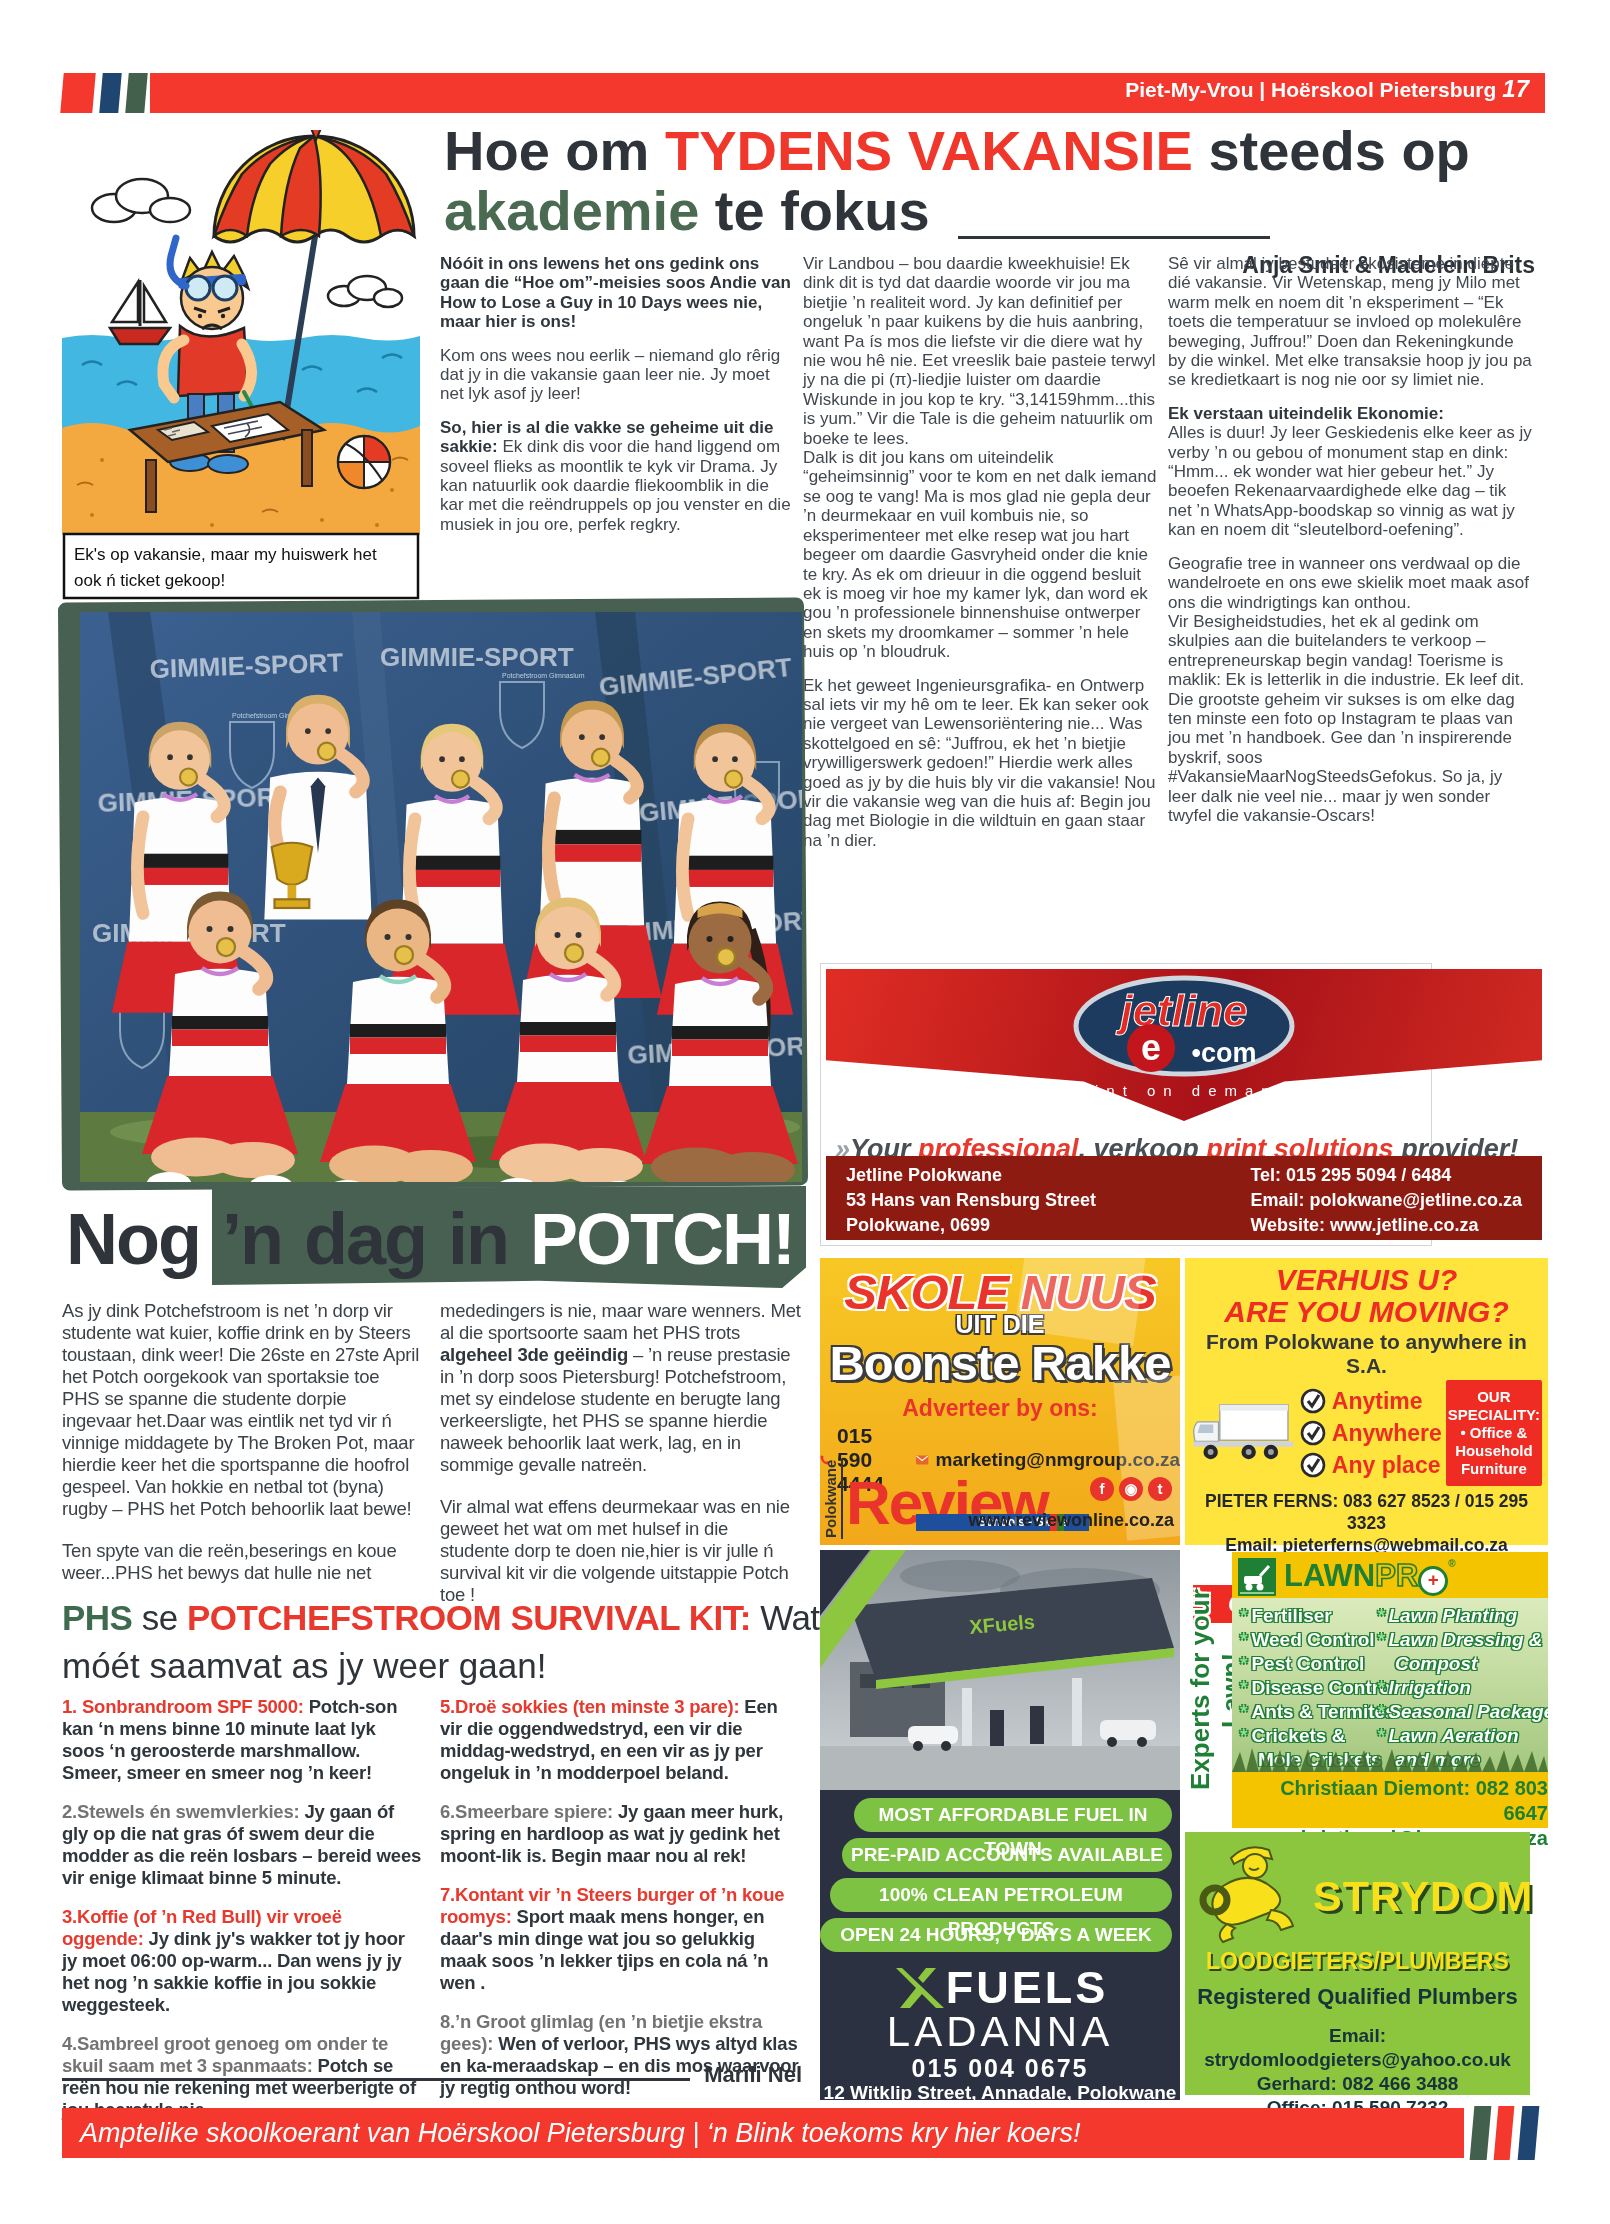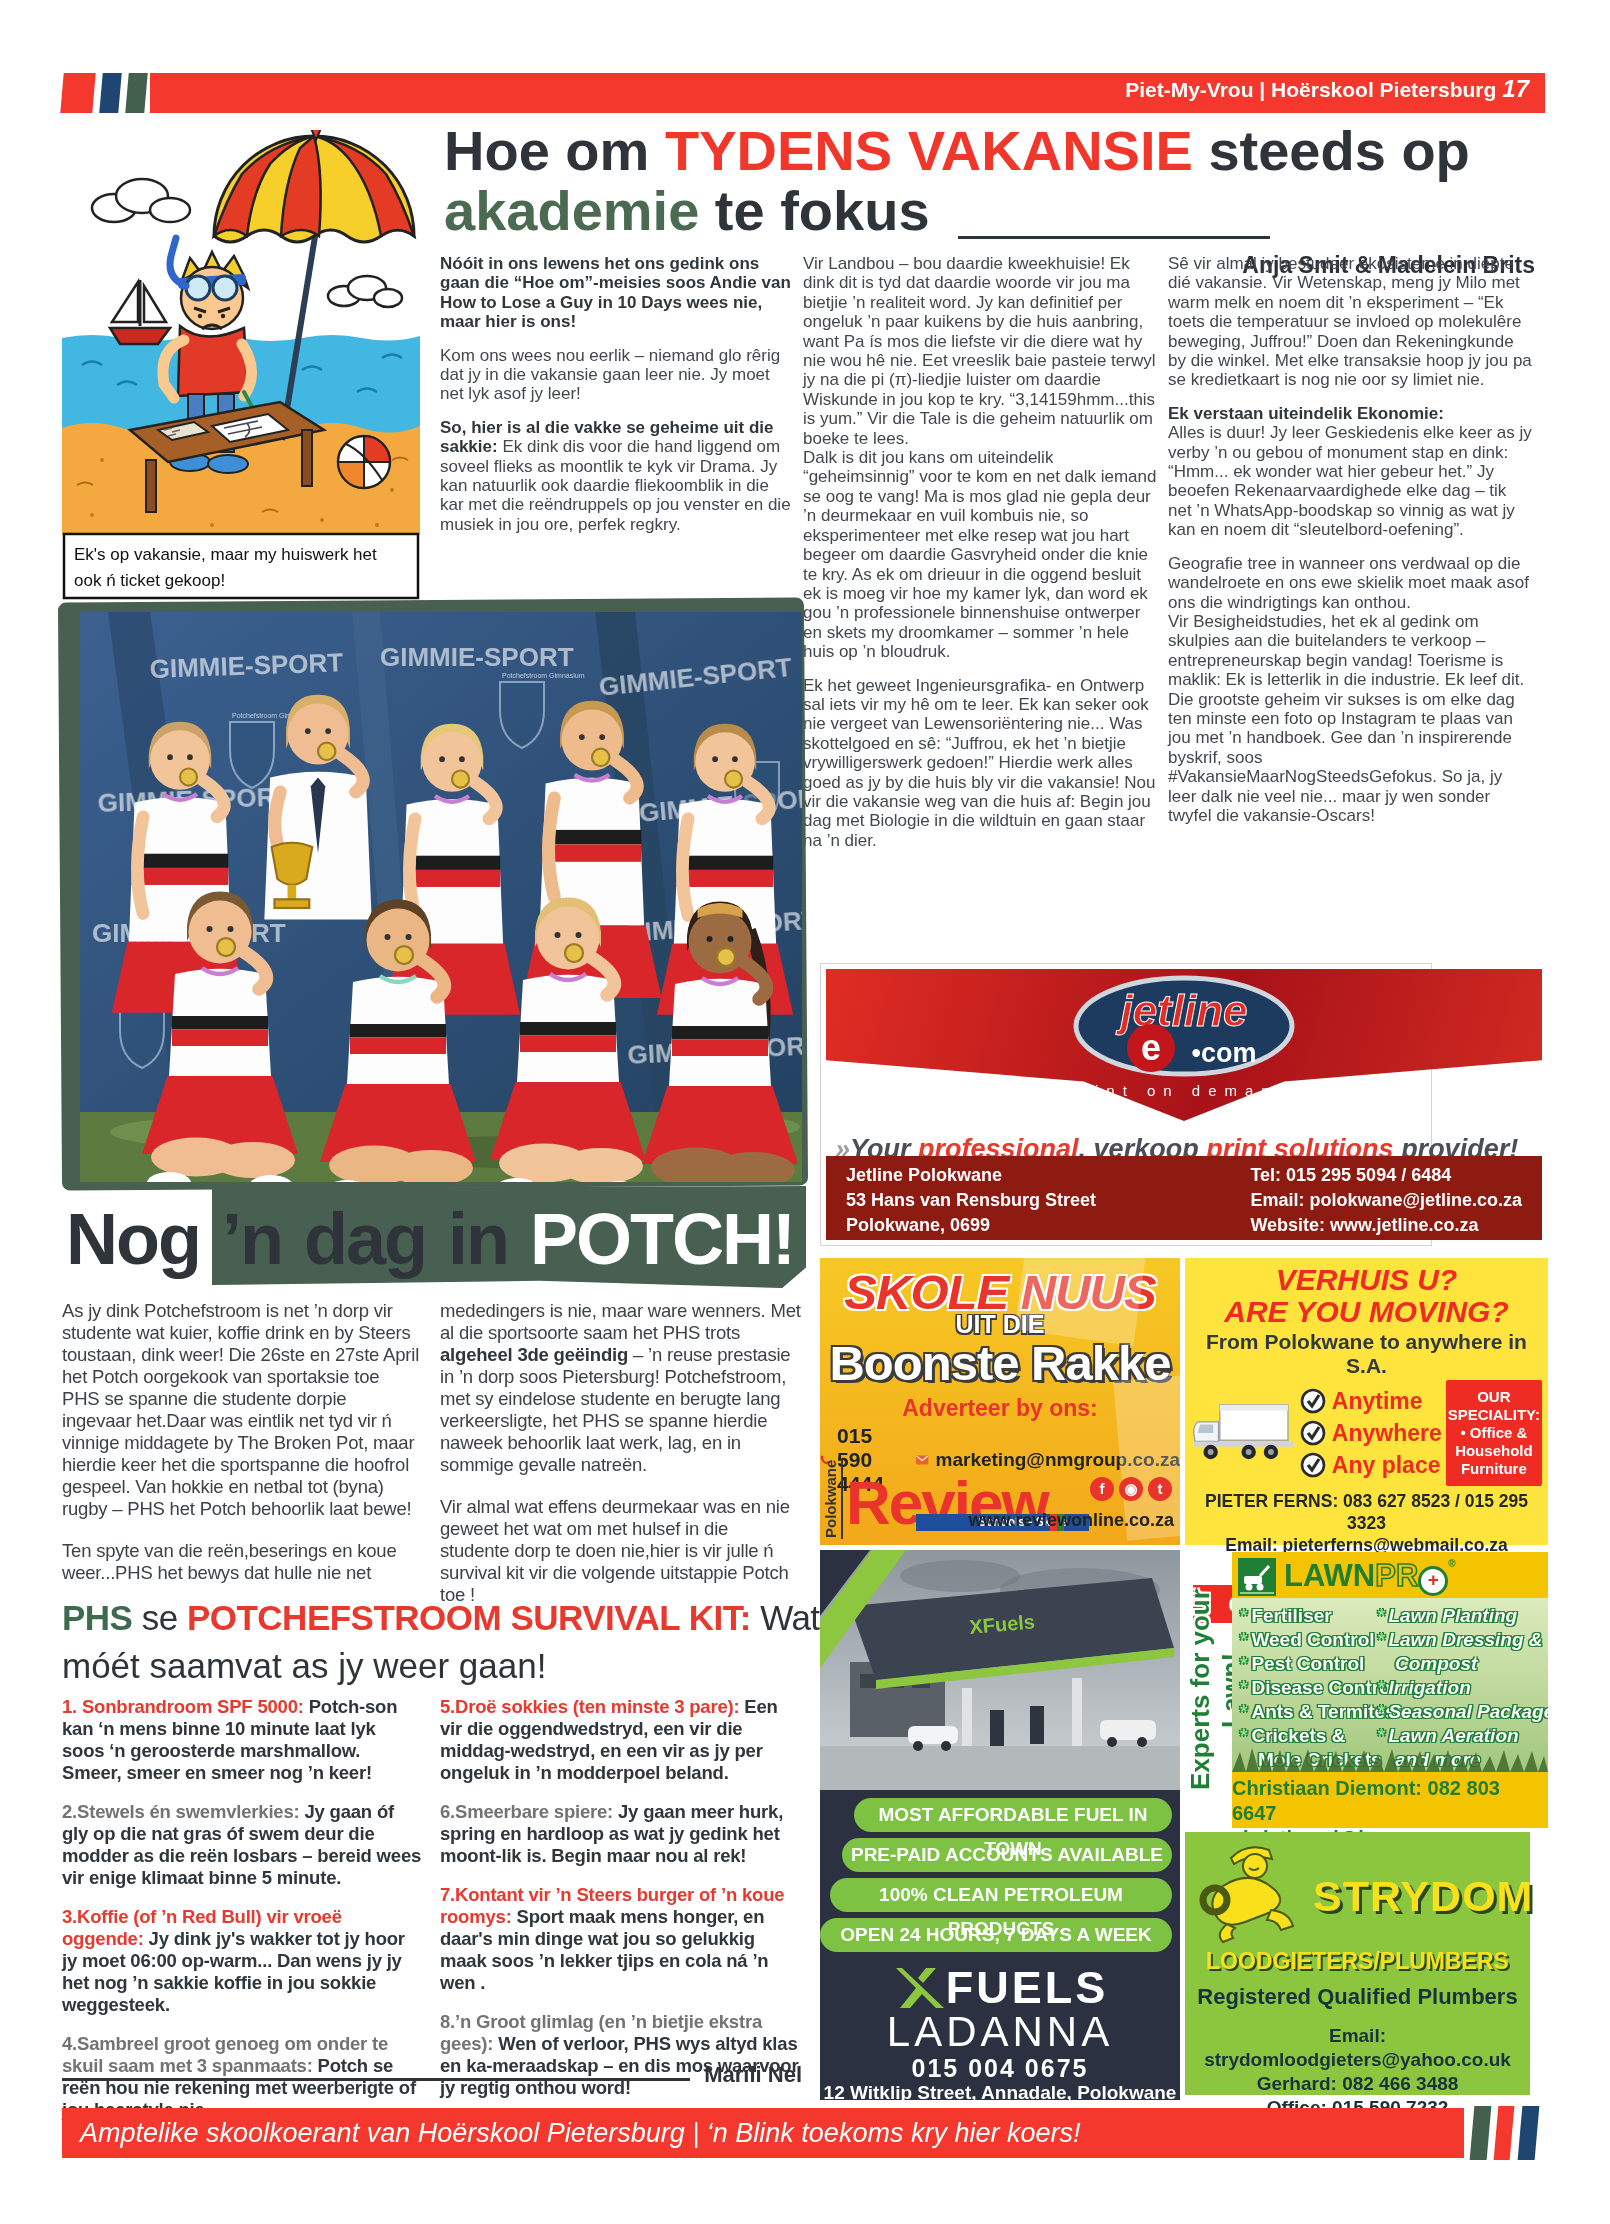--- a/index.html
+++ b/index.html
@@ -115,21 +115,21 @@
   #lp-o{display:inline-block;width:24px;height:24px;border-radius:50%;border:3px solid #1e7f35;background:#fff;
         color:#e03020;font-size:19px;font-weight:bold;line-height:22px;text-align:center;vertical-align:baseline;}
   #lp-reg{font-size:10px;color:#1e7f35;vertical-align:top;}
   #lp-body{position:relative;height:174px;background:linear-gradient(180deg,#dcebbd,#a3c77d);overflow:hidden;}
   .lp-col{position:absolute;top:6px;font-size:19px;line-height:24px;font-weight:bold;color:#fff;
       text-shadow:1.4px 1.4px 0 #1e7f35,-1.4px 1.4px 0 #1e7f35,1.4px -1.4px 0 #1e7f35,-1.4px -1.4px 0 #1e7f35;}
   #lp-l{left:8px;} #lp-r{left:145px;font-style:italic;}
   .lp-line{white-space:nowrap;}
   .lp-line .ast{color:#8fe08f;margin-right:4px;}
   .lp-line.cont{padding-left:18px;}
-  #lp-foot{height:56px;background:#f4c400;text-align:left;font-weight:bold;color:#1e7f35;font-size:20px;line-height:25px;padding-top:4px;box-sizing:border-box;}
+  #lp-foot{height:56px;background:#f4c400;text-align:right;font-weight:bold;color:#1e7f35;font-size:20px;line-height:25px;padding-top:4px;box-sizing:border-box;}
   
   #strydom{left:1185px;top:1832px;width:345px;height:263px;background:#8cc63e;}
   #st-brand{position:absolute;left:128px;top:40px;width:210px;text-align:center;font-size:43px;font-weight:bold;color:#f8e11a;
             text-shadow:3px 3px 0 #27491d;letter-spacing:1px;}
   #st-l1{position:absolute;left:0;top:116px;width:100%;text-align:center;font-size:23px;font-weight:bold;color:#f8e11a;
          text-shadow:2px 2px 0 #27491d;letter-spacing:0;}
   #st-l2{position:absolute;left:0;top:152px;width:100%;text-align:center;font-size:22px;font-weight:bold;color:#17333c;}
   #st-c{position:absolute;left:0;top:192px;width:100%;text-align:center;font-size:19px;line-height:24px;font-weight:bold;color:#17333c;}
   
   #botbar{left:62px;top:2108px;width:1402px;height:50px;background:#f4382e;color:#fff;font-style:italic;

